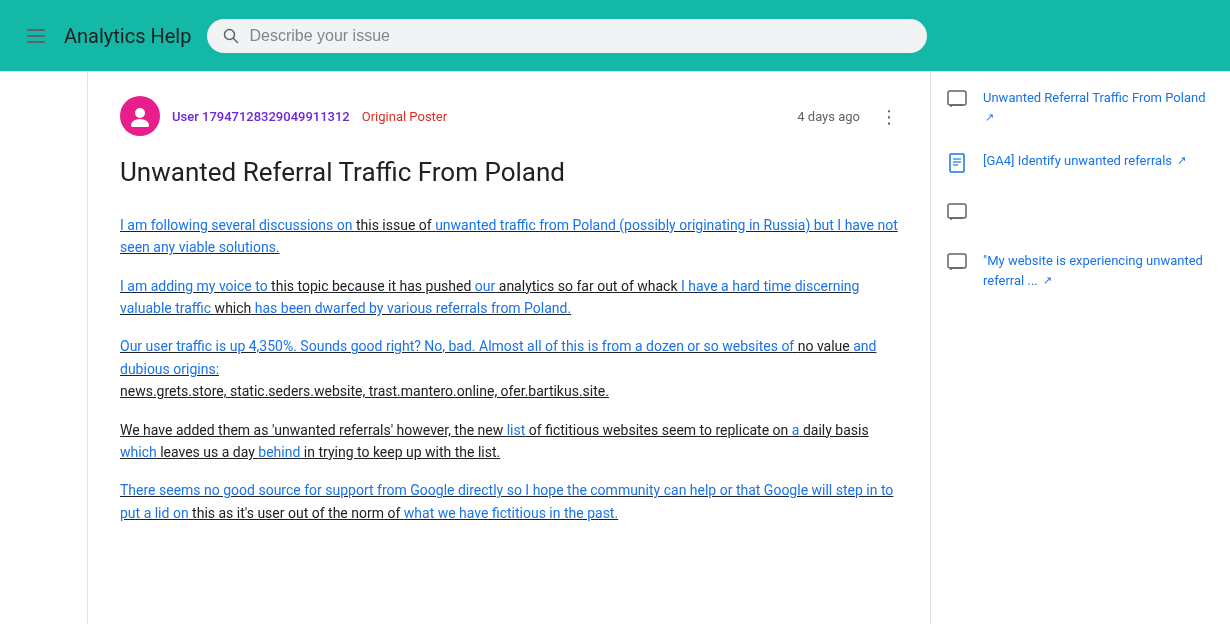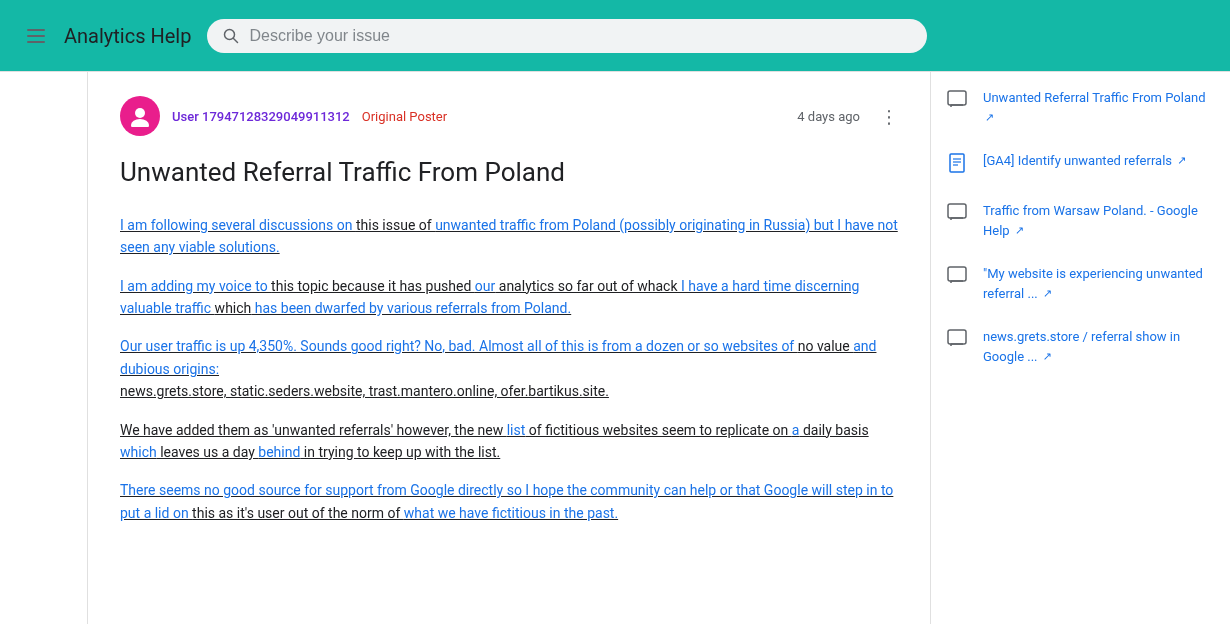--- a/index.html
+++ b/index.html
@@ -297,46 +297,30 @@
       </div>
     </div>
 
     <div class="sidebar-item">
       <div class="sidebar-item-icon chat-icon">
         <svg width="20" height="20" viewBox="0 0 20 20" fill="none">
           <rect x="1" y="1" width="18" height="14" rx="2" stroke="#5f6368" stroke-width="1.5" fill="none"></rect>
           <polyline points="4,17 4,15 16,15" stroke="#5f6368" stroke-width="1.5" fill="none" stroke-linejoin="round"></polyline>
         </svg>
       </div>
-      <div class="sidebar-item-text">
-        <span>Traffic from Warsaw Poland. - Google Help</span>
-        <span class="external-icon">↗</span>
-      </div>
     </div>
 
     <div class="sidebar-item">
       <div class="sidebar-item-icon chat-icon">
         <svg width="20" height="20" viewBox="0 0 20 20" fill="none">
           <rect x="1" y="1" width="18" height="14" rx="2" stroke="#5f6368" stroke-width="1.5" fill="none"></rect>
           <polyline points="4,17 4,15 16,15" stroke="#5f6368" stroke-width="1.5" fill="none" stroke-linejoin="round"></polyline>
         </svg>
       </div>
       <div class="sidebar-item-text">
         <span>"My website is experiencing unwanted referral ...</span>
         <span class="external-icon">↗</span>
       </div>
     </div>
 
-    <div class="sidebar-item">
-      <div class="sidebar-item-icon chat-icon">
-        <svg width="20" height="20" viewBox="0 0 20 20" fill="none">
-          <rect x="1" y="1" width="18" height="14" rx="2" stroke="#5f6368" stroke-width="1.5" fill="none"></rect>
-          <polyline points="4,17 4,15 16,15" stroke="#5f6368" stroke-width="1.5" fill="none" stroke-linejoin="round"></polyline>
-        </svg>
-      </div>
-      <div class="sidebar-item-text">
-        <span>news.grets.store / referral show in Google ...</span>
-        <span class="external-icon">↗</span>
-      </div>
-    </div>
 
   </div>
 </div>
 
 </body></html>

